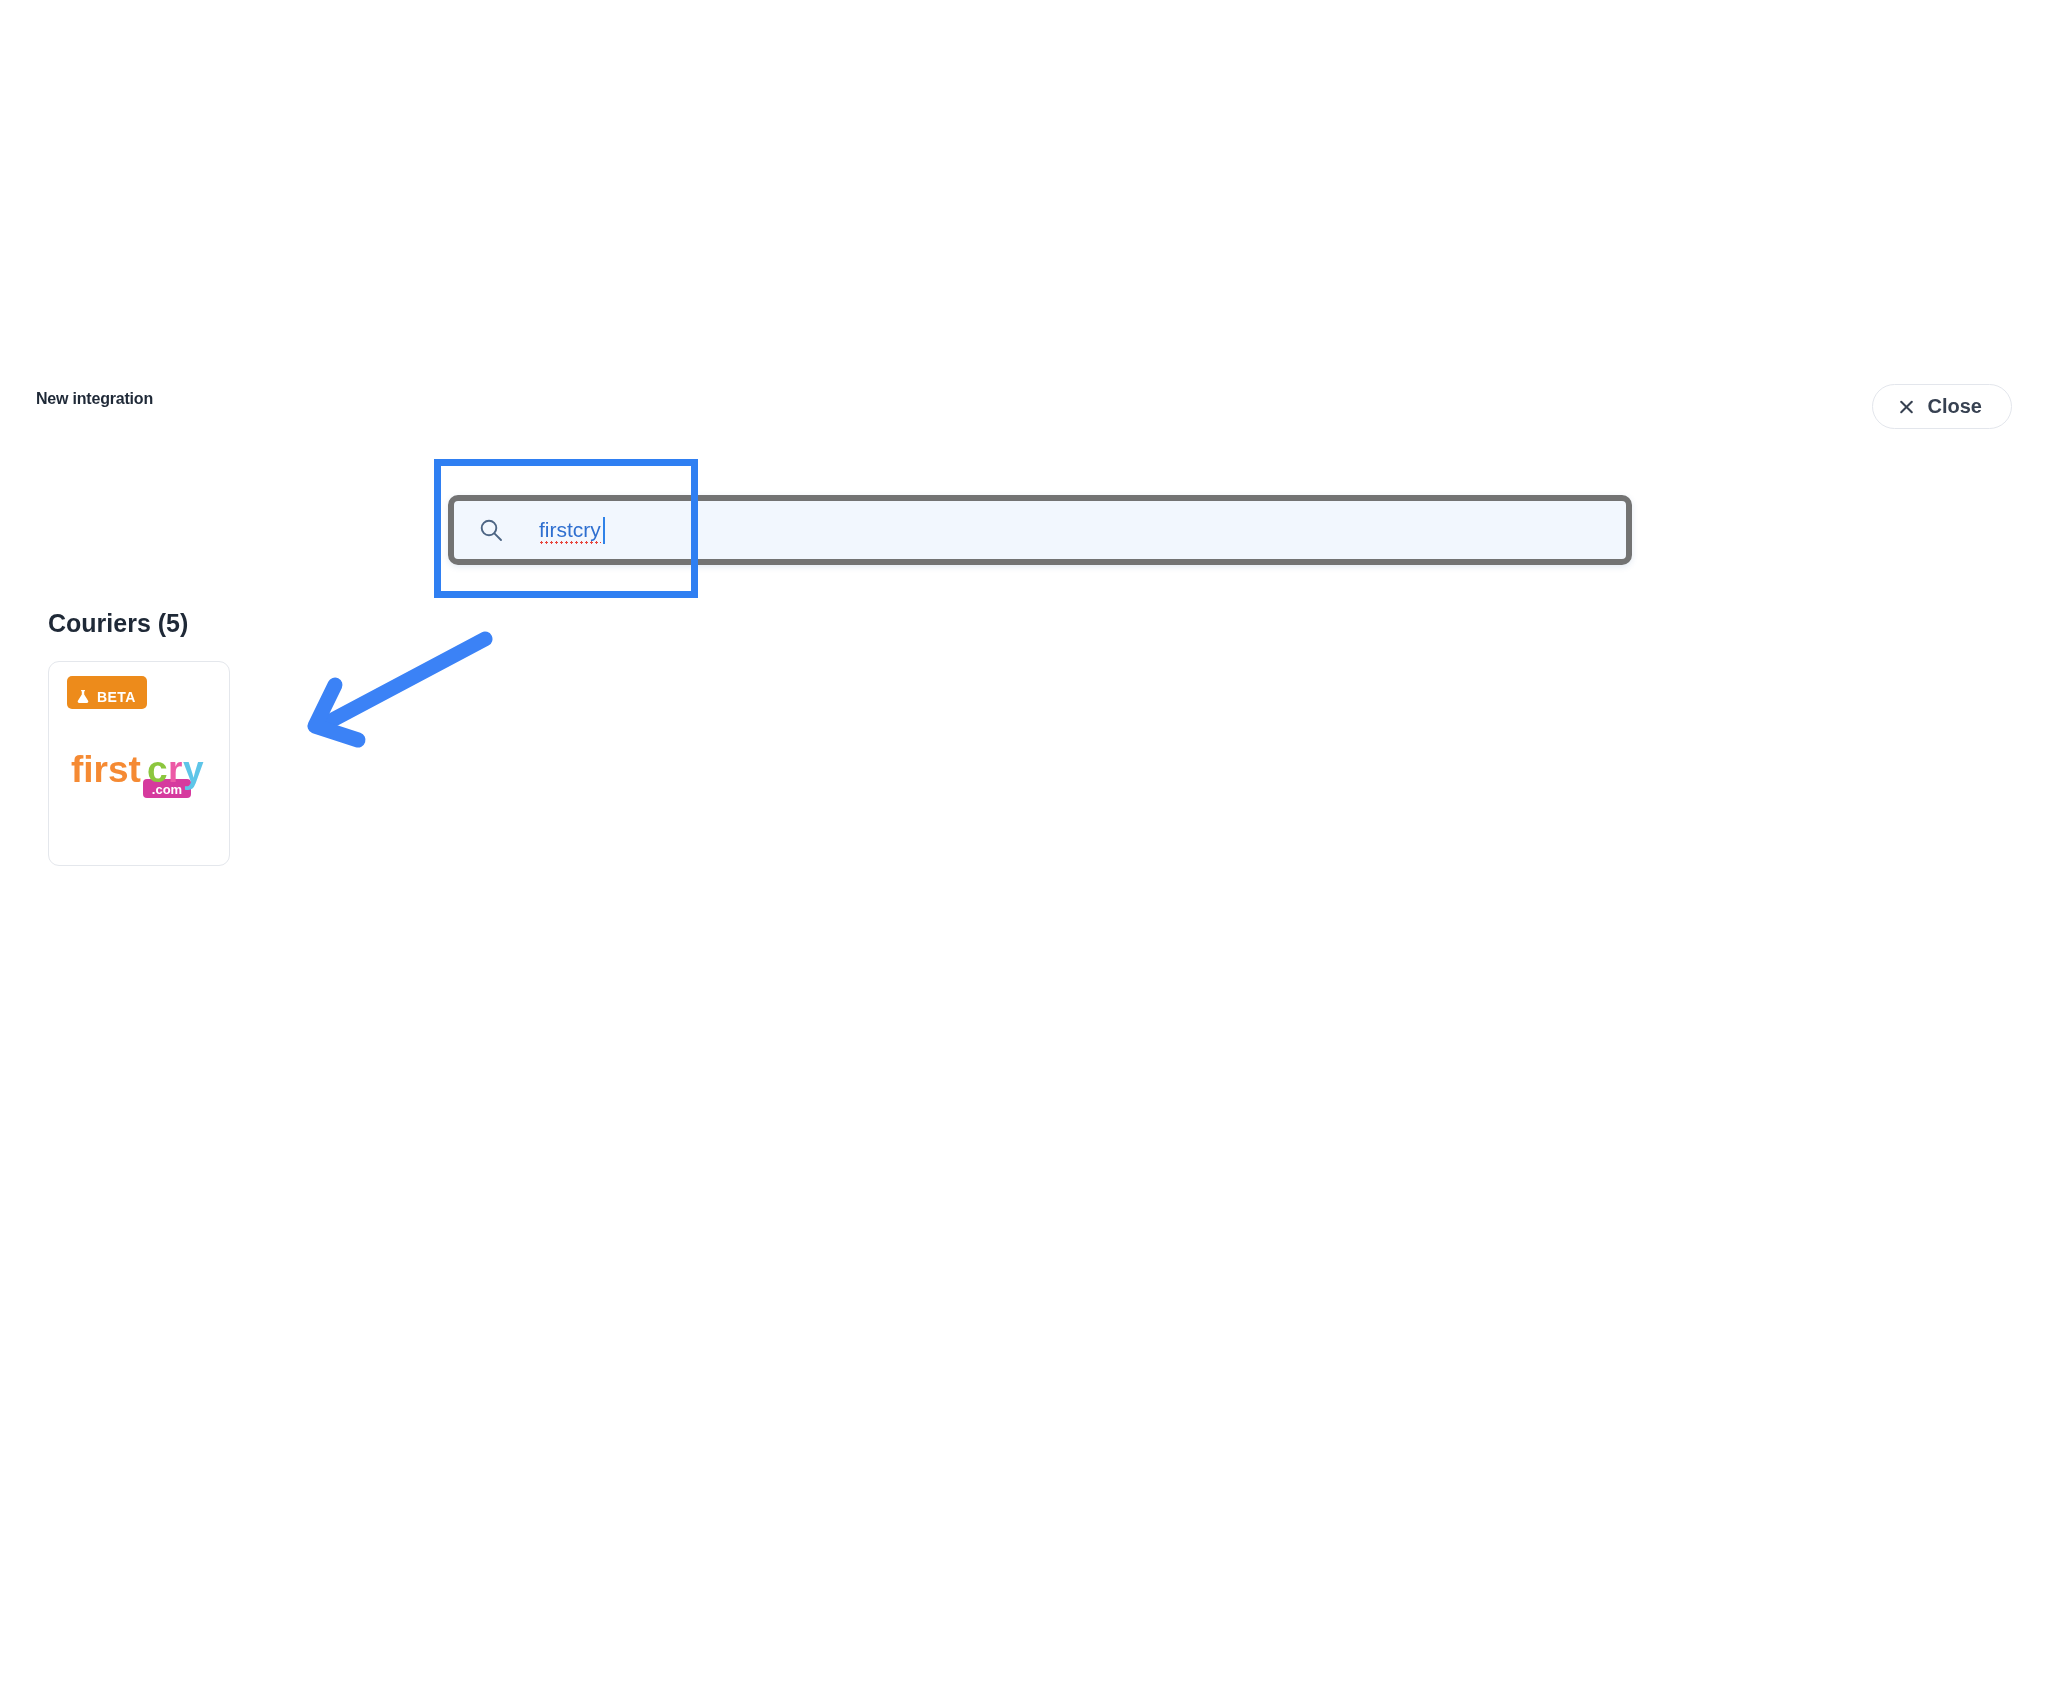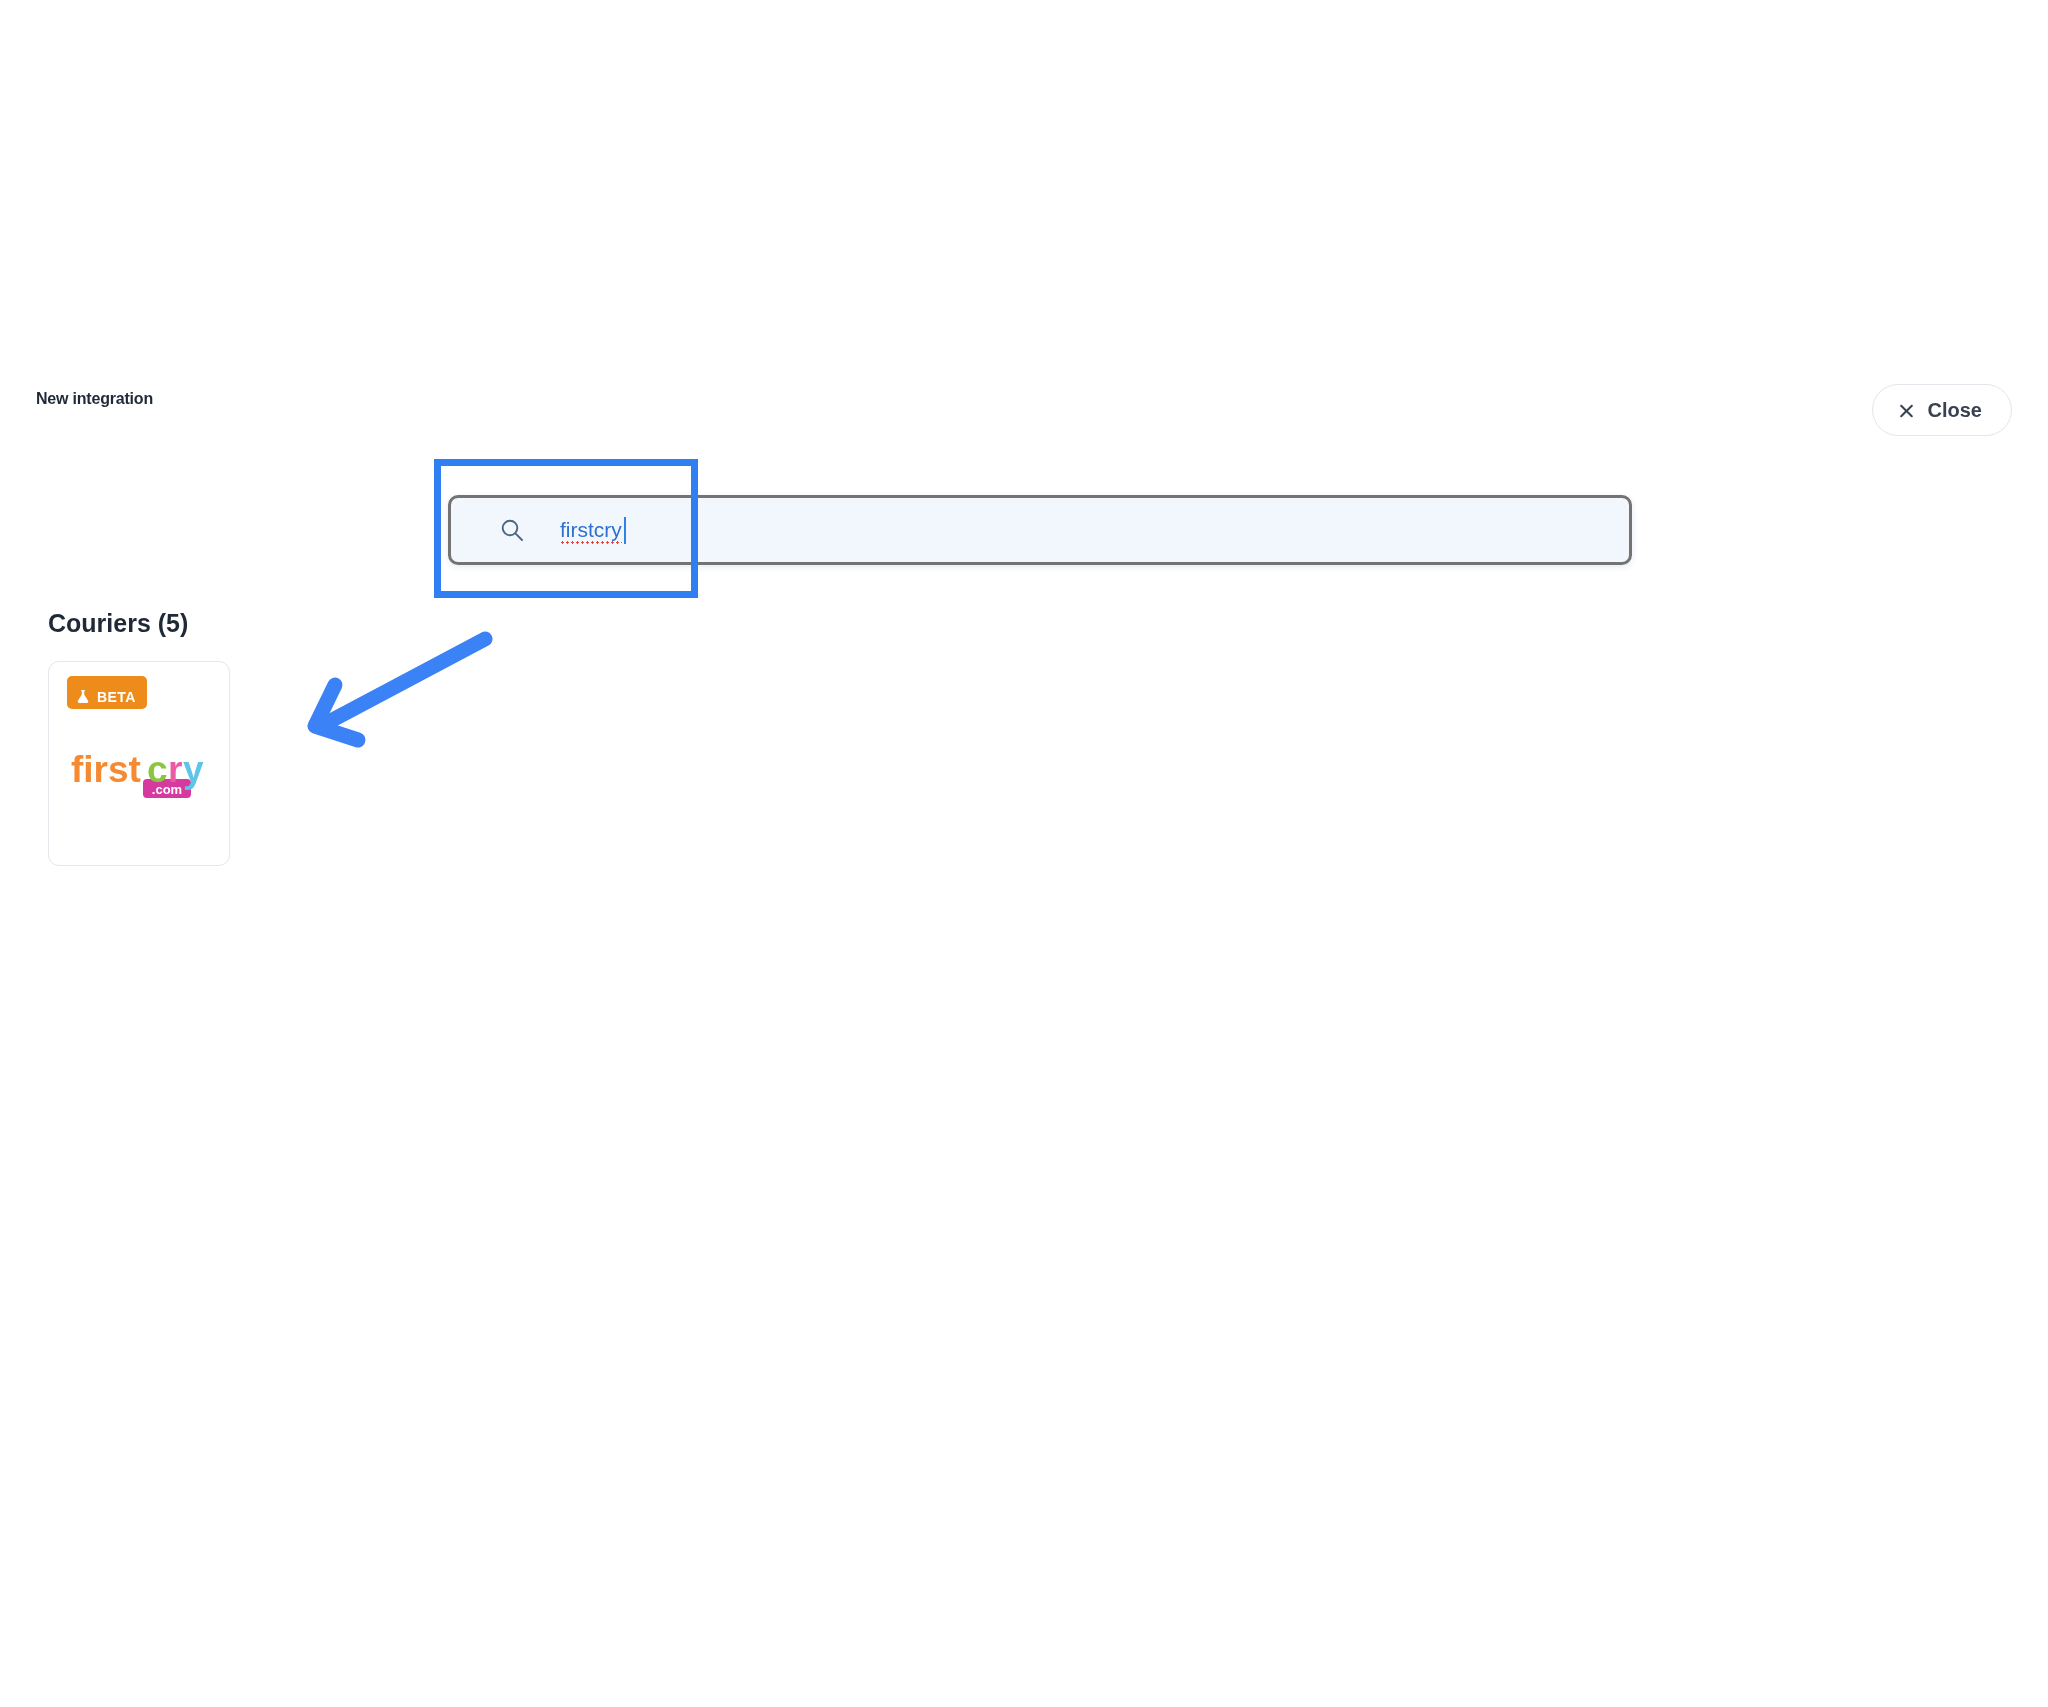--- a/index.html
+++ b/index.html
@@ -25,21 +25,21 @@
     font-weight: bold;
     color: #1f2937;
     letter-spacing: -0.2px;
     white-space: nowrap;
   }
 
   .close-button {
     position: absolute;
     right: 36px;
     top: 384px;
-    height: 52px;
+    height: 45px;
     box-sizing: border-box;
     display: flex;
     align-items: center;
     gap: 13px;
     padding: 0 29px 0 25px;
     border: 1.5px solid #e3e6ec;
     border-radius: 26px;
     background: #ffffff;
     cursor: pointer;
   }
@@ -75,26 +75,26 @@
     left: 448px;
     top: 495px;
     width: 1184px;
     height: 70px;
   }
   .search-box {
     box-sizing: border-box;
     width: 100%;
     height: 100%;
     background: #f2f7fe;
-    border: 3px solid #737373;
+    border: 6px solid #737373;
     border-radius: 10px;
     box-shadow: 0 2px 6px rgba(40,90,160,0.13);
     display: flex;
     align-items: center;
-    padding-left: 48px;
+    padding-left: 24px;
     cursor: text;
   }
   .search-icon {
     flex: 0 0 auto;
     width: 26px;
     height: 26px;
     display: block;
   }
   .search-icon svg { display: block; }
   .search-value-zone {

